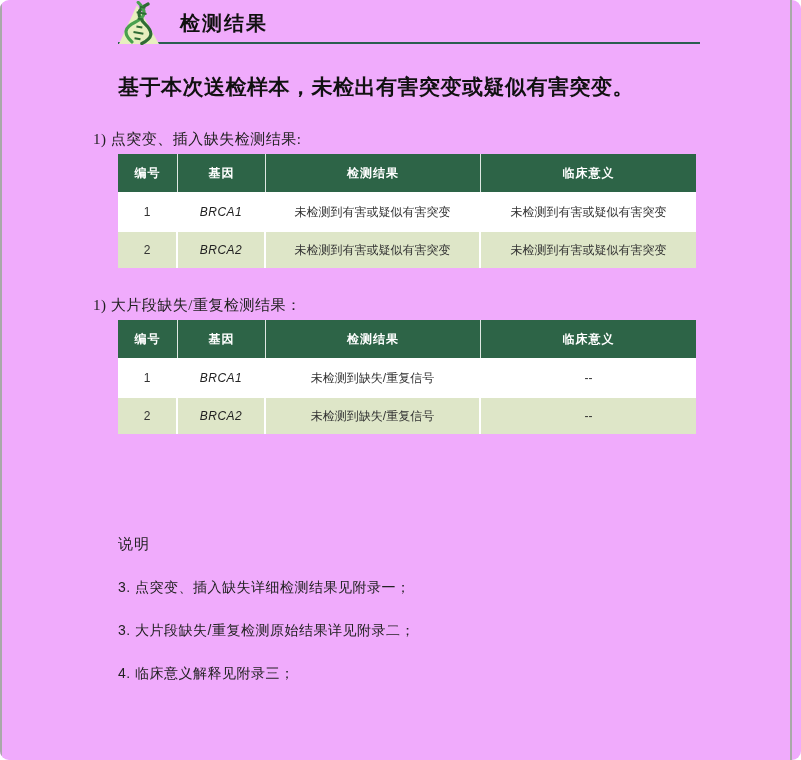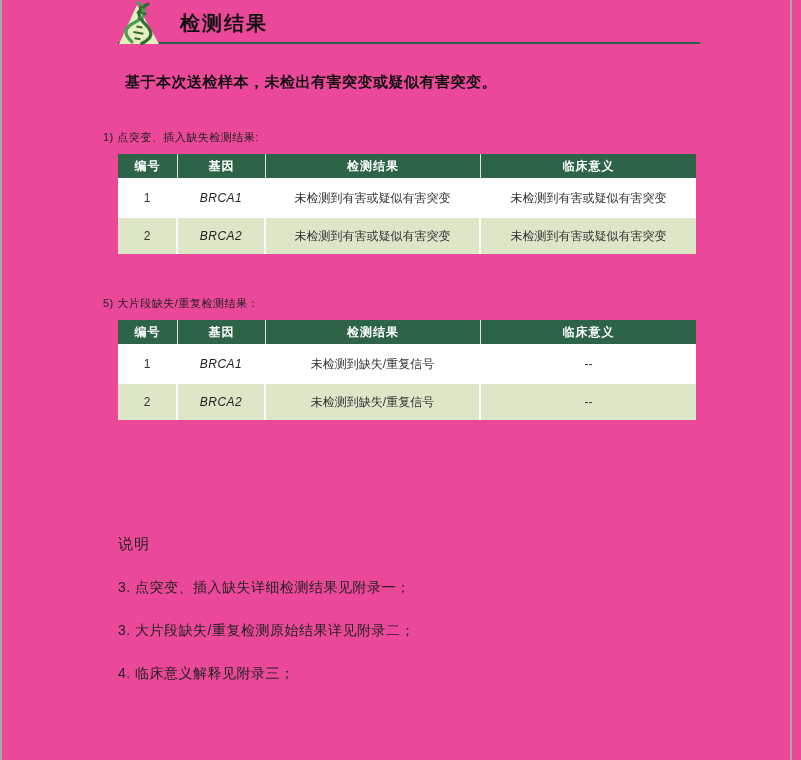--- a/index.html
+++ b/index.html
@@ -1,42 +1,42 @@
 <!DOCTYPE html>
 <html><head>
 <meta charset="utf-8">
 <style>
   html,body{margin:0;padding:0;background:#fff;}
   .page{
-    position:relative;width:801px;height:760px;background:#ec4899;overflow:hidden;
-    font-family:"Liberation Sans","DejaVu Sans",sans-serif;color:#1c1c1c;
+    position:relative;width:801px;height:760px;background:#f0abfc;overflow:hidden;
+    font-family:"Liberation Sans","DejaVu Sans",sans-serif;color:#1c1c1c;border-radius:9px;
   }
   .page-edge{position:absolute;top:0;height:760px;width:2px;background:#a9a9a9;}
   .edge-left{left:0;}
   .edge-right{left:790px;}
 
   
   .report-header{position:absolute;left:118px;top:0;width:582px;height:42px;border-bottom:2px solid #2b5e4f;}
   .dna-logo{position:absolute;left:0;top:1px;width:44px;height:44px;}
   .page-title{position:absolute;left:62px;top:10px;font-size:20px;font-weight:bold;letter-spacing:2px;color:#111;}
 
   
-  .intro{position:absolute;left:118px;top:73px;font-size:15px;font-weight:bold;color:#111;letter-spacing:0.5px;margin-left:7px;}
+  .intro{position:absolute;left:118px;top:73px;font-size:21px;font-weight:bold;color:#111;letter-spacing:0.5px;}
 
   
-  .sec-heading{position:absolute;left:103px;font-size:11px;color:#222;letter-spacing:0.5px;}
+  .sec-heading{position:absolute;left:93px;font-size:15px;color:#222;letter-spacing:0.5px;font-family:Liberation Serif, serif;}
   .sec1-heading{top:130px;}
   .sec2-heading{top:296px;}
 
   
   .rtable{position:absolute;left:118px;width:578px;font-size:12px;}
   .table1{top:154px;}
   .table2{top:320px;}
   .t-head{display:grid;grid-template-columns:60px 88px 215px 215px;background:var(--hdr,#2d6447);color:#fff;font-weight:bold;}
-  .t-hcell{height:24px;display:flex;align-items:center;justify-content:center;border-right:1px solid rgba(255,255,255,0.85);letter-spacing:1px;}
+  .t-hcell{height:38px;display:flex;align-items:center;justify-content:center;border-right:1px solid rgba(255,255,255,0.85);letter-spacing:1px;}
   .t-hcell:last-child{border-right:none;text-align:right;}
   .t-row{display:grid;grid-template-columns:60px 88px 215px 215px;background:#ffffff;border-top:2px solid #ffffff;color:#333;}
   .t-row.alt{background:var(--rowg,#dee6c8);}
   .t-cell{height:36px;display:flex;align-items:center;justify-content:center;border-right:2px solid #ffffff;text-align:center;}
   .t-cell:last-child{border-right:none;}
   .t-cell.gene{font-family:Liberation Sans, sans-serif;font-style:italic;letter-spacing:0.5px;color:#222;}
 
   
   .notes{position:absolute;left:118px;top:535px;width:600px;}
   .notes-heading{font-size:15px;color:#222;margin:0 0 25px 0;letter-spacing:1px;}
@@ -86,21 +86,21 @@
         <div class="t-cell">未检测到有害或疑似有害突变</div>
       </div>
       <div class="t-row alt">
         <div class="t-cell">2</div>
         <div class="t-cell gene">BRCA2</div>
         <div class="t-cell">未检测到有害或疑似有害突变</div>
         <div class="t-cell">未检测到有害或疑似有害突变</div>
       </div>
     </div>
 
-  <div class="sec-heading sec2-heading">5) 大片段缺失/重复检测结果：</div>
+  <div class="sec-heading sec2-heading">1) 大片段缺失/重复检测结果：</div>
   <div class="rtable table2" style="--hdr: #2d6447; --rowg: #dee6c8;">
       <div class="t-head">
         <div class="t-hcell">编号</div>
         <div class="t-hcell">基因</div>
         <div class="t-hcell">检测结果</div>
         <div class="t-hcell">临床意义</div>
       </div>
       <div class="t-row">
         <div class="t-cell">1</div>
         <div class="t-cell gene">BRCA1</div>

